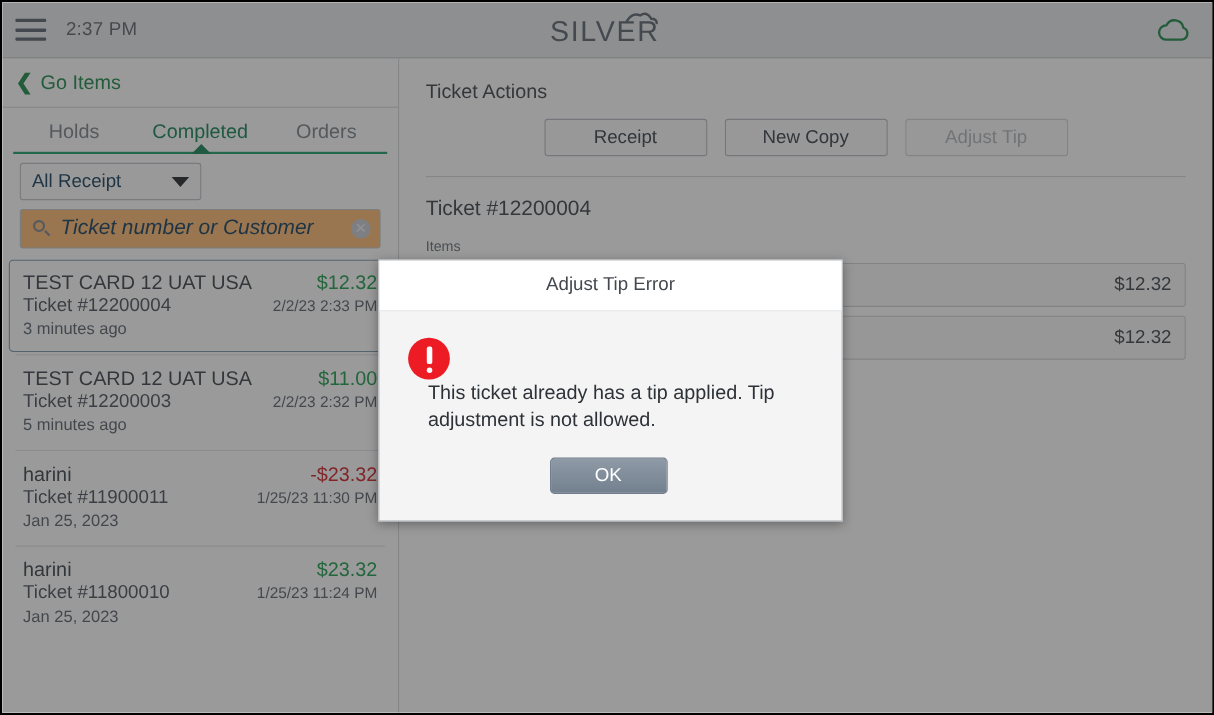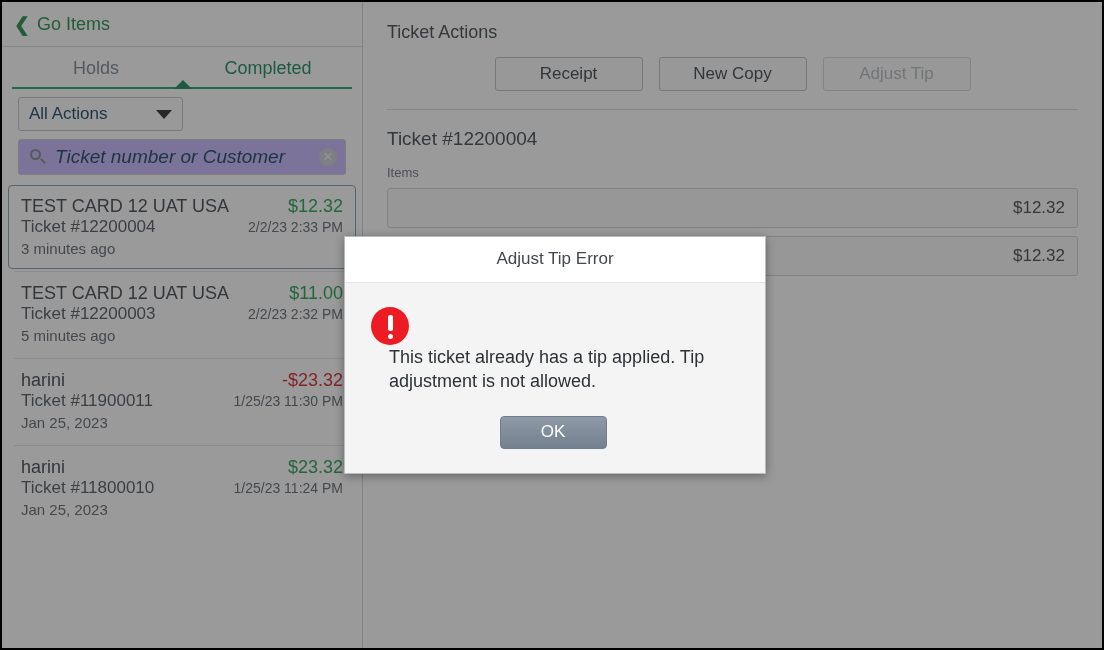--- a/index.html
+++ b/index.html
@@ -58,21 +58,21 @@
     width:165px;height:34px;box-sizing:border-box;border:1px solid #bfc3c8;border-radius:3px;
     background:#fdfdfd;display:flex;align-items:center;padding:0 10px;cursor:pointer;
     color:#17405f;font-size:17px;
   }
   .select-box .caret{margin-left:auto;width:0;height:0;border-left:8px solid transparent;
     border-right:8px solid transparent;border-top:9px solid #24282c;}
 
   .search-row{padding:8px 16px 10px 16px;}
   .search-box{
     height:36px;box-sizing:border-box;border:1px solid #c4c8cc;border-radius:3px;
-    background:#c4b5fd;display:flex;align-items:center;padding:0 8px;
+    background:#fdba74;display:flex;align-items:center;padding:0 8px;
   }
   .search-box .mag{width:18px;height:18px;flex:0 0 18px;position:relative;margin:0 6px 0 2px;}
   .search-box .mag::before{content:"";position:absolute;left:1px;top:1px;width:11px;height:11px;
     border:2px solid #7e868e;border-radius:50%;box-sizing:border-box;}
   .search-box .mag::after{content:"";position:absolute;left:11px;top:12px;width:6px;height:2px;
     background:#7e868e;transform:rotate(45deg);}
   .search-box input{
     flex:1;border:0;outline:0;background:transparent;font-size:19px;font-style:italic;
     color:#17405f;font-family:"Liberation Sans",sans-serif;min-width:0;
   }
@@ -144,40 +144,62 @@
     font-family:"Liberation Sans",sans-serif;
   }
 </style>
 </head>
 <body>
 
 <div id="app">
 
   <div id="base">
 
+    <div class="topbar">
+      <div class="hamburger">
+        <span></span>
+          <span></span>
+          <span></span>
+      </div>
+      <div class="clock">2:37 PM</div>
+
+      <div class="logo-wrap">
+        <svg class="logo-svg" width="104" height="34" viewBox="0 0 104 34">
+          <text x="0" y="27" font-family="&quot;Liberation Sans&quot;, sans-serif" font-size="26" letter-spacing="1.5" fill="#5b6671">SILVER</text>
+          <path d="M70 9 q5 -8 12 -5 q6 -4 10 3 q5 0 5 4" fill="none" stroke="#5b6671" stroke-width="2.2" stroke-linecap="round"></path>
+        </svg>
+      </div>
+
+      <div class="cloud-btn">
+        <svg width="34" height="26" viewBox="0 0 34 26">
+          <path d="M10 22 a6.5 6.5 0 0 1 0.4 -13 a8.2 8.2 0 0 1 15.4 2.2 a5.6 5.6 0 0 1 -1.3 10.8 z" fill="none" stroke="#1f8a4c" stroke-width="2.1" stroke-linejoin="round"></path>
+        </svg>
+      </div>
+    </div>
 
     <div class="body-split">
 
       <div class="left-pane">
 
         <div class="goback">
           <span class="chev">❮</span>
           <span>Go Items</span>
         </div>
 
         <div class="tabs">
           <div class="tab">Holds</div>
           <div class="tab active">Completed</div>
+          <div class="tab">Orders</div>
           <div class="tabs-underline"></div>
           <div class="tab-caret" id="tabCaret" style="left: 171.5px;"></div>
         </div>
 
         <div class="filter-row">
           <div class="select-box">
-            <span>All Actions</span>
+            <span>All Receipt</span>
             <span class="caret"></span>
           </div>
         </div>
 
         <div class="search-row">
           <div class="search-box">
             <span class="mag"></span>
             <input type="text" placeholder="Ticket number or Customer" style="">
             <span class="clear-x">✕</span>
           </div>

